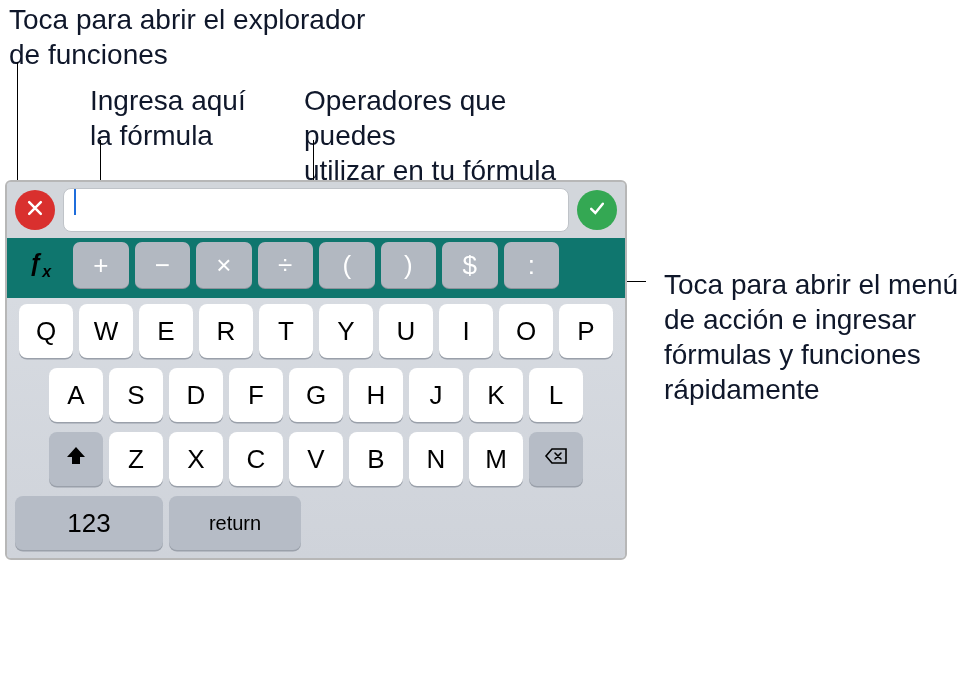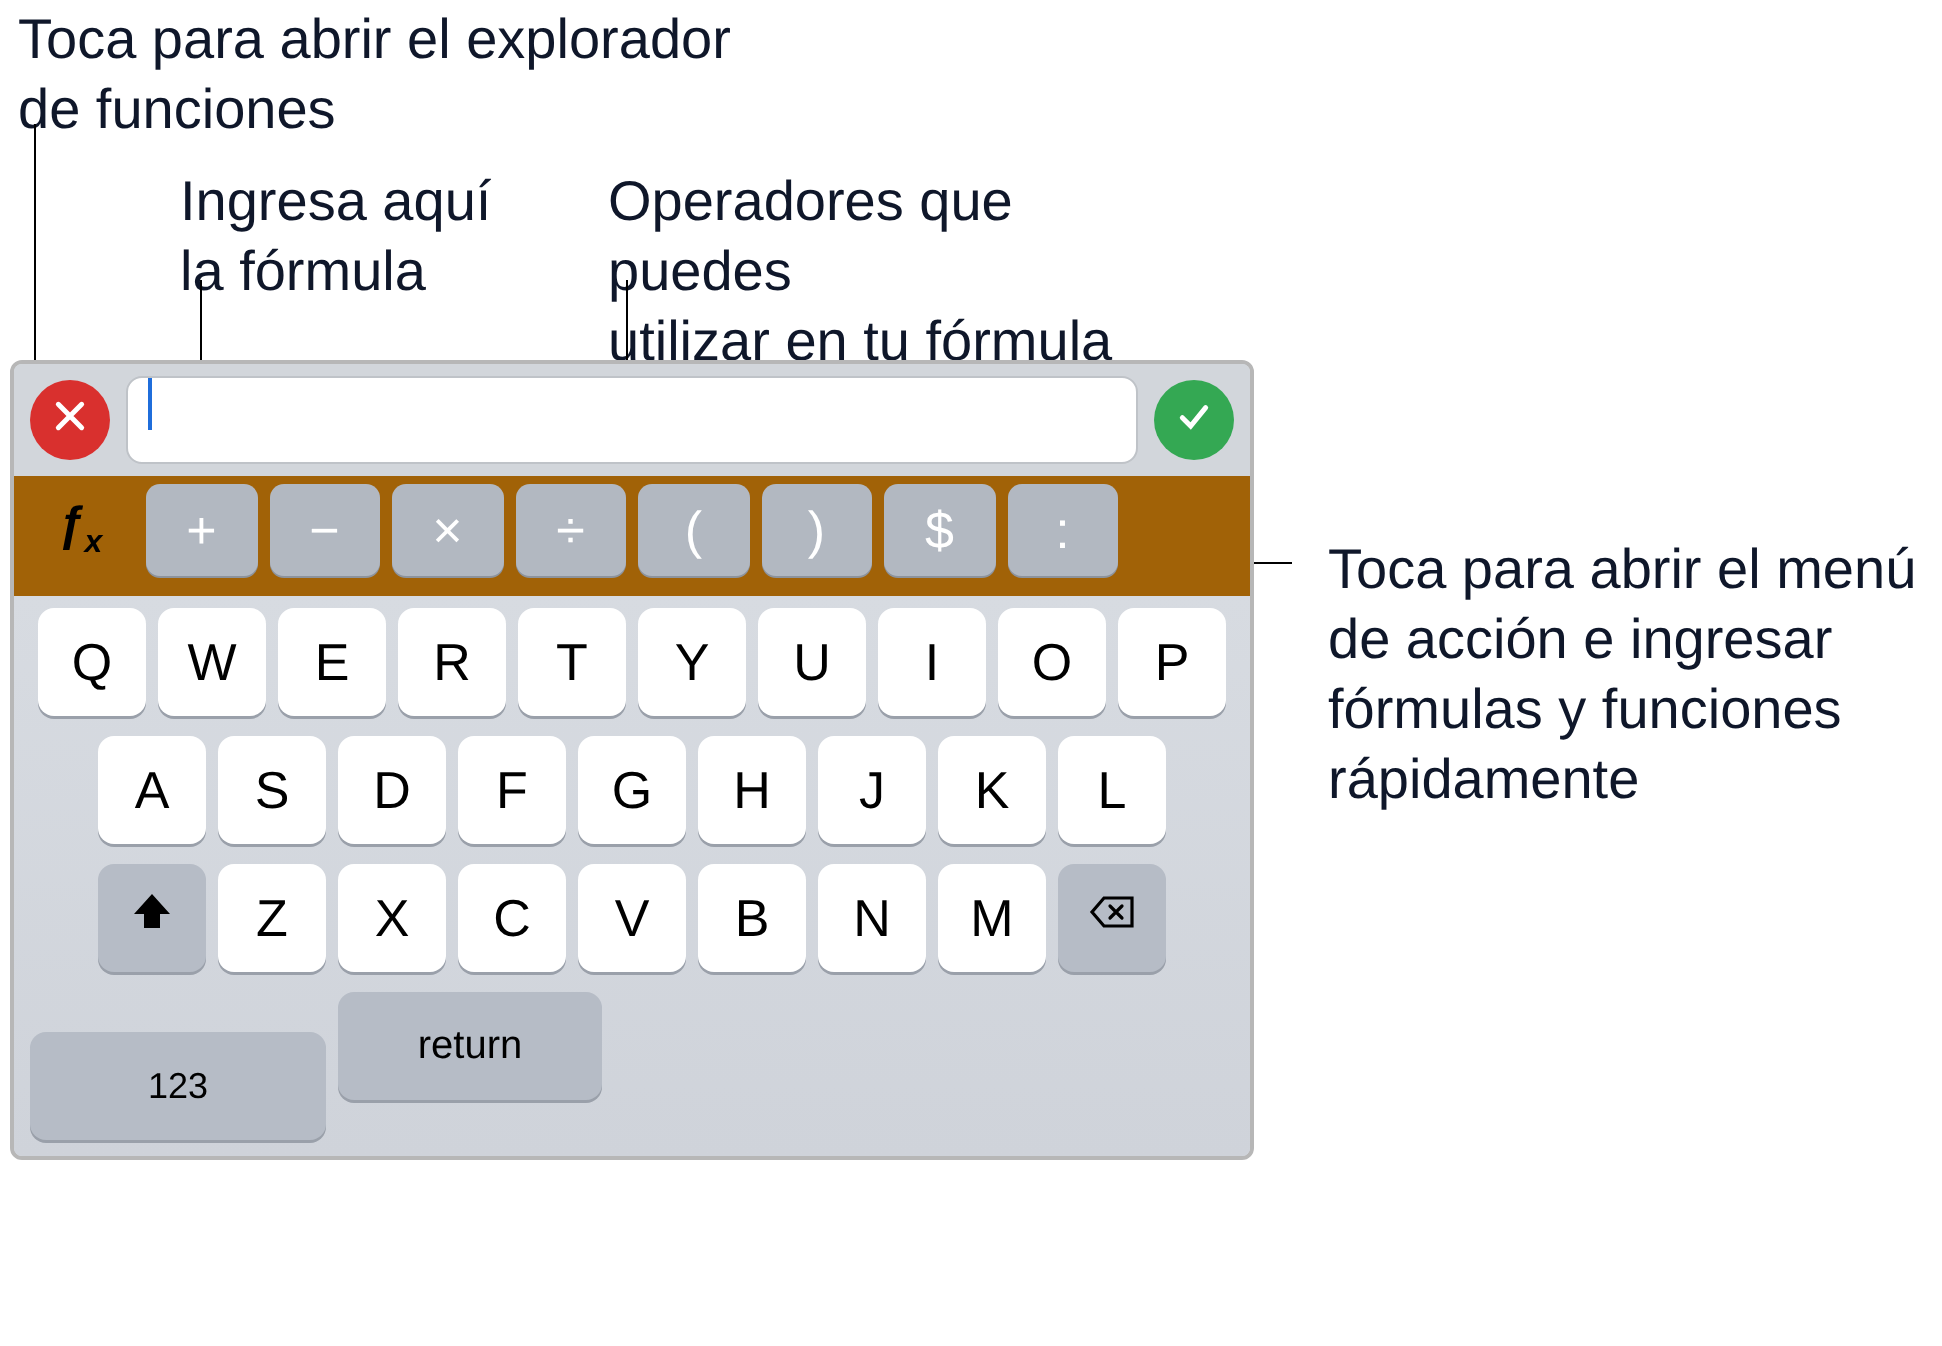--- a/index.html
+++ b/index.html
@@ -91,21 +91,21 @@
     width: 2px; height: 26px;
     background: #1f6ddb;
     vertical-align: middle;
   }
 
   .op-row {
     display: flex;
     align-items: center;
     padding: 4px 6px 10px 6px;
     gap: 6px;
-    background: #a16207;
+    background: #0f766e;
   }
   .fx-cell, .bolt-cell {
     width: 54px; height: 46px;
     display: flex; align-items: center; justify-content: center;
     font-style: italic;
     font-weight: 600;
     font-size: 24px;
     color: #000;
   }
   .fx-cell sub { font-size: 16px; font-style: italic; }
@@ -142,21 +142,21 @@
   .key.fn {
     background: #b6bcc6;
     color: #000;
   }
   .key.fn svg { width: 24px; height: 24px; }
   .brow {
     display: flex;
     gap: 6px;
     padding: 0 4px;
   }
-  .key.wide1 { width: 148px; font-size: 18px; margin-top: 20px; }
+  .key.wide1 { width: 148px; font-size: 26px; }
   .key.space { flex: 1; font-size: 20px; }
   .key.return{ width: 132px; font-size: 20px; }
 
 </style>
 </head>
 <body>
 
 <div class="callout c1">Toca para abrir el explorador
 de funciones</div>
 <div class="callout c2">Ingresa aquí

